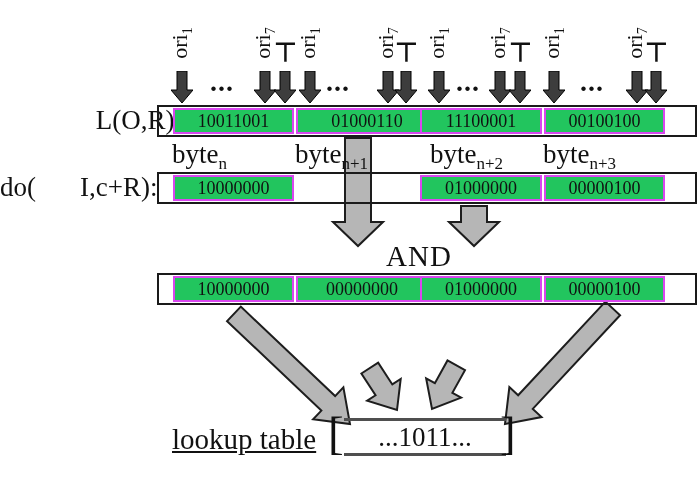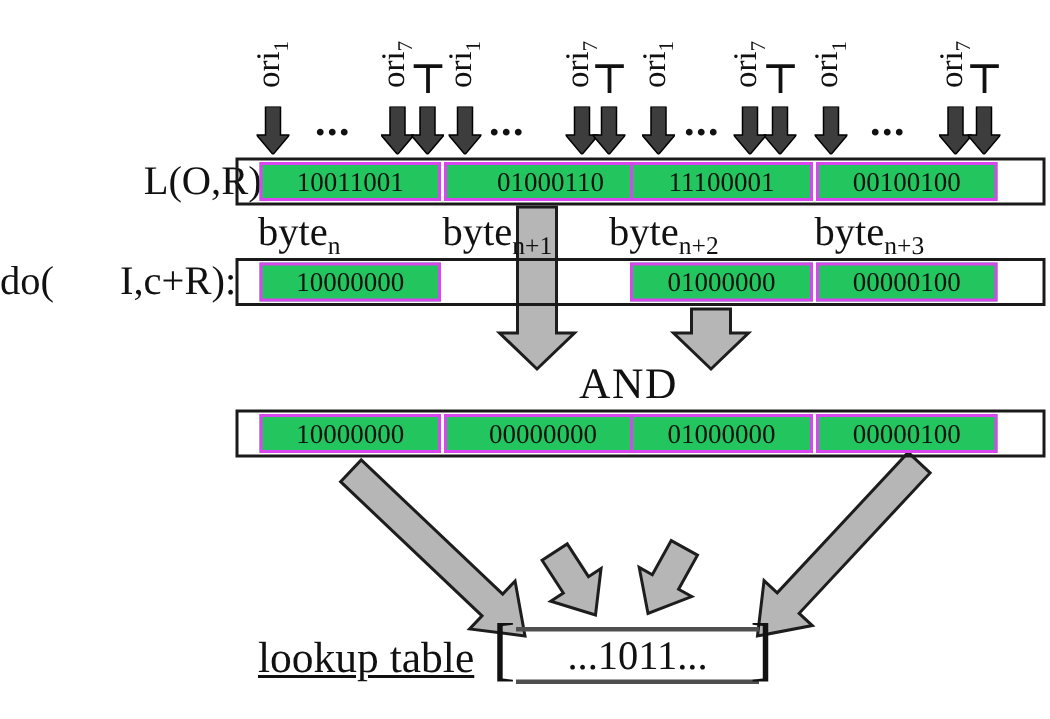--- a/index.html
+++ b/index.html
@@ -156,21 +156,21 @@
   <div class="rowlabel it" style="width:138px;top:105px">L(O,R):</div>
   <div class="band" style="top:105px">
     <div class="bbox" style="left:14px;width:121px">10011001</div>
     <div class="bbox" style="left:137px;width:142px">01000110</div>
     <div class="bbox" style="left:261px;width:122px">11100001</div>
     <div class="bbox" style="left:385px;width:121px">00100100</div>
   </div>
 
   <div class="bytelabel" style="left:172px"><span>byte</span><sub>n</sub></div>
   <div class="bytelabel" style="left:295px"><span>byte</span><sub>n+1</sub></div>
-  <div class="bytelabel" style="left:406px"><span>byte</span><sub>n+2</sub></div>
+  <div class="bytelabel" style="left:430px"><span>byte</span><sub>n+2</sub></div>
   <div class="bytelabel" style="left:543px"><span>byte</span><sub>n+3</sub></div>
 
   <div class="rowlabel" style="width:154px;top:172px"><span>do(</span><span class="it">I,c+R</span><span>):</span></div>
   <div class="band" style="top:172px">
     <div class="bbox" style="left:14px;width:121px">10000000</div>
     <div class="bbox" style="left:261px;width:122px">01000000</div>
     <div class="bbox" style="left:385px;width:121px">00000100</div>
   </div>
 
   <div class="centerline" style="top:240px;font-size:29px;letter-spacing:1px">AND</div>

